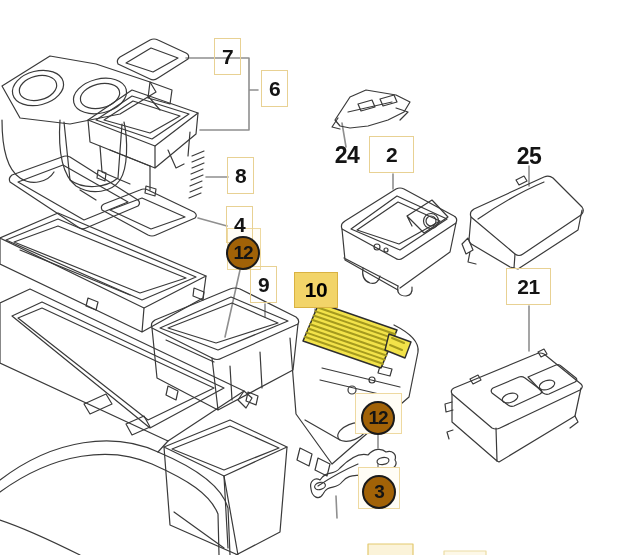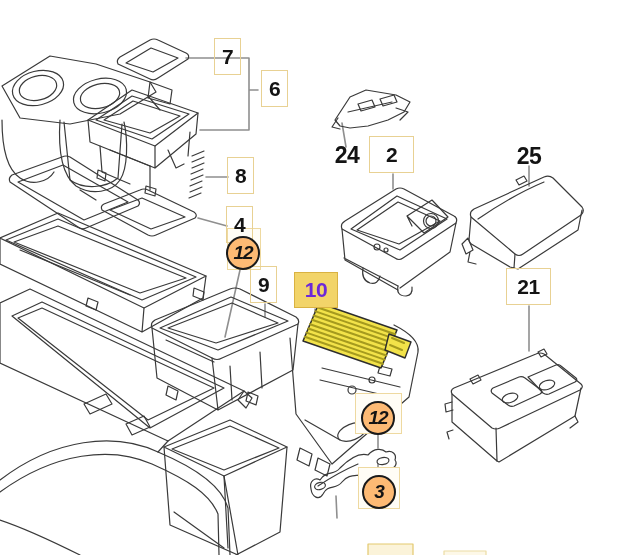--- a/index.html
+++ b/index.html
@@ -9,25 +9,25 @@
   }
   #artwork{position:absolute;left:0;top:0;}
   .lbl{
     position:absolute;display:flex;align-items:center;justify-content:center;
     font-weight:bold;color:#141414;font-size:21px;box-sizing:border-box;
     letter-spacing:-0.5px;cursor:pointer;
   }
   .boxed{border:1px solid #e8d193;background:transparent;}
   .plain{font-size:23px;}
   .hl{
-    background:#f2d469;border:1.5px solid #d9b242;color:#6d28d9;font-size:21px;
+    background:#f2d469;border:1.5px solid #d9b242;color:#000000;font-size:21px;
   }
   .circled{
-    border:2.5px solid #1a1a1a;border-radius:50%;background:#fdba74;
-    font-size:19px;letter-spacing:-1px;z-index:3;font-style:italic;
+    border:2.5px solid #1a1a1a;border-radius:50%;background:#a16207;
+    font-size:19px;letter-spacing:-1px;z-index:3;
   }
   .backbox{
     position:absolute;border:1px solid #eed9a0;background:#fffdf6;z-index:1;
   }
   .lbl{z-index:2;}
   .circled{z-index:3;}
 </style>
 </head>
 <body>
 

